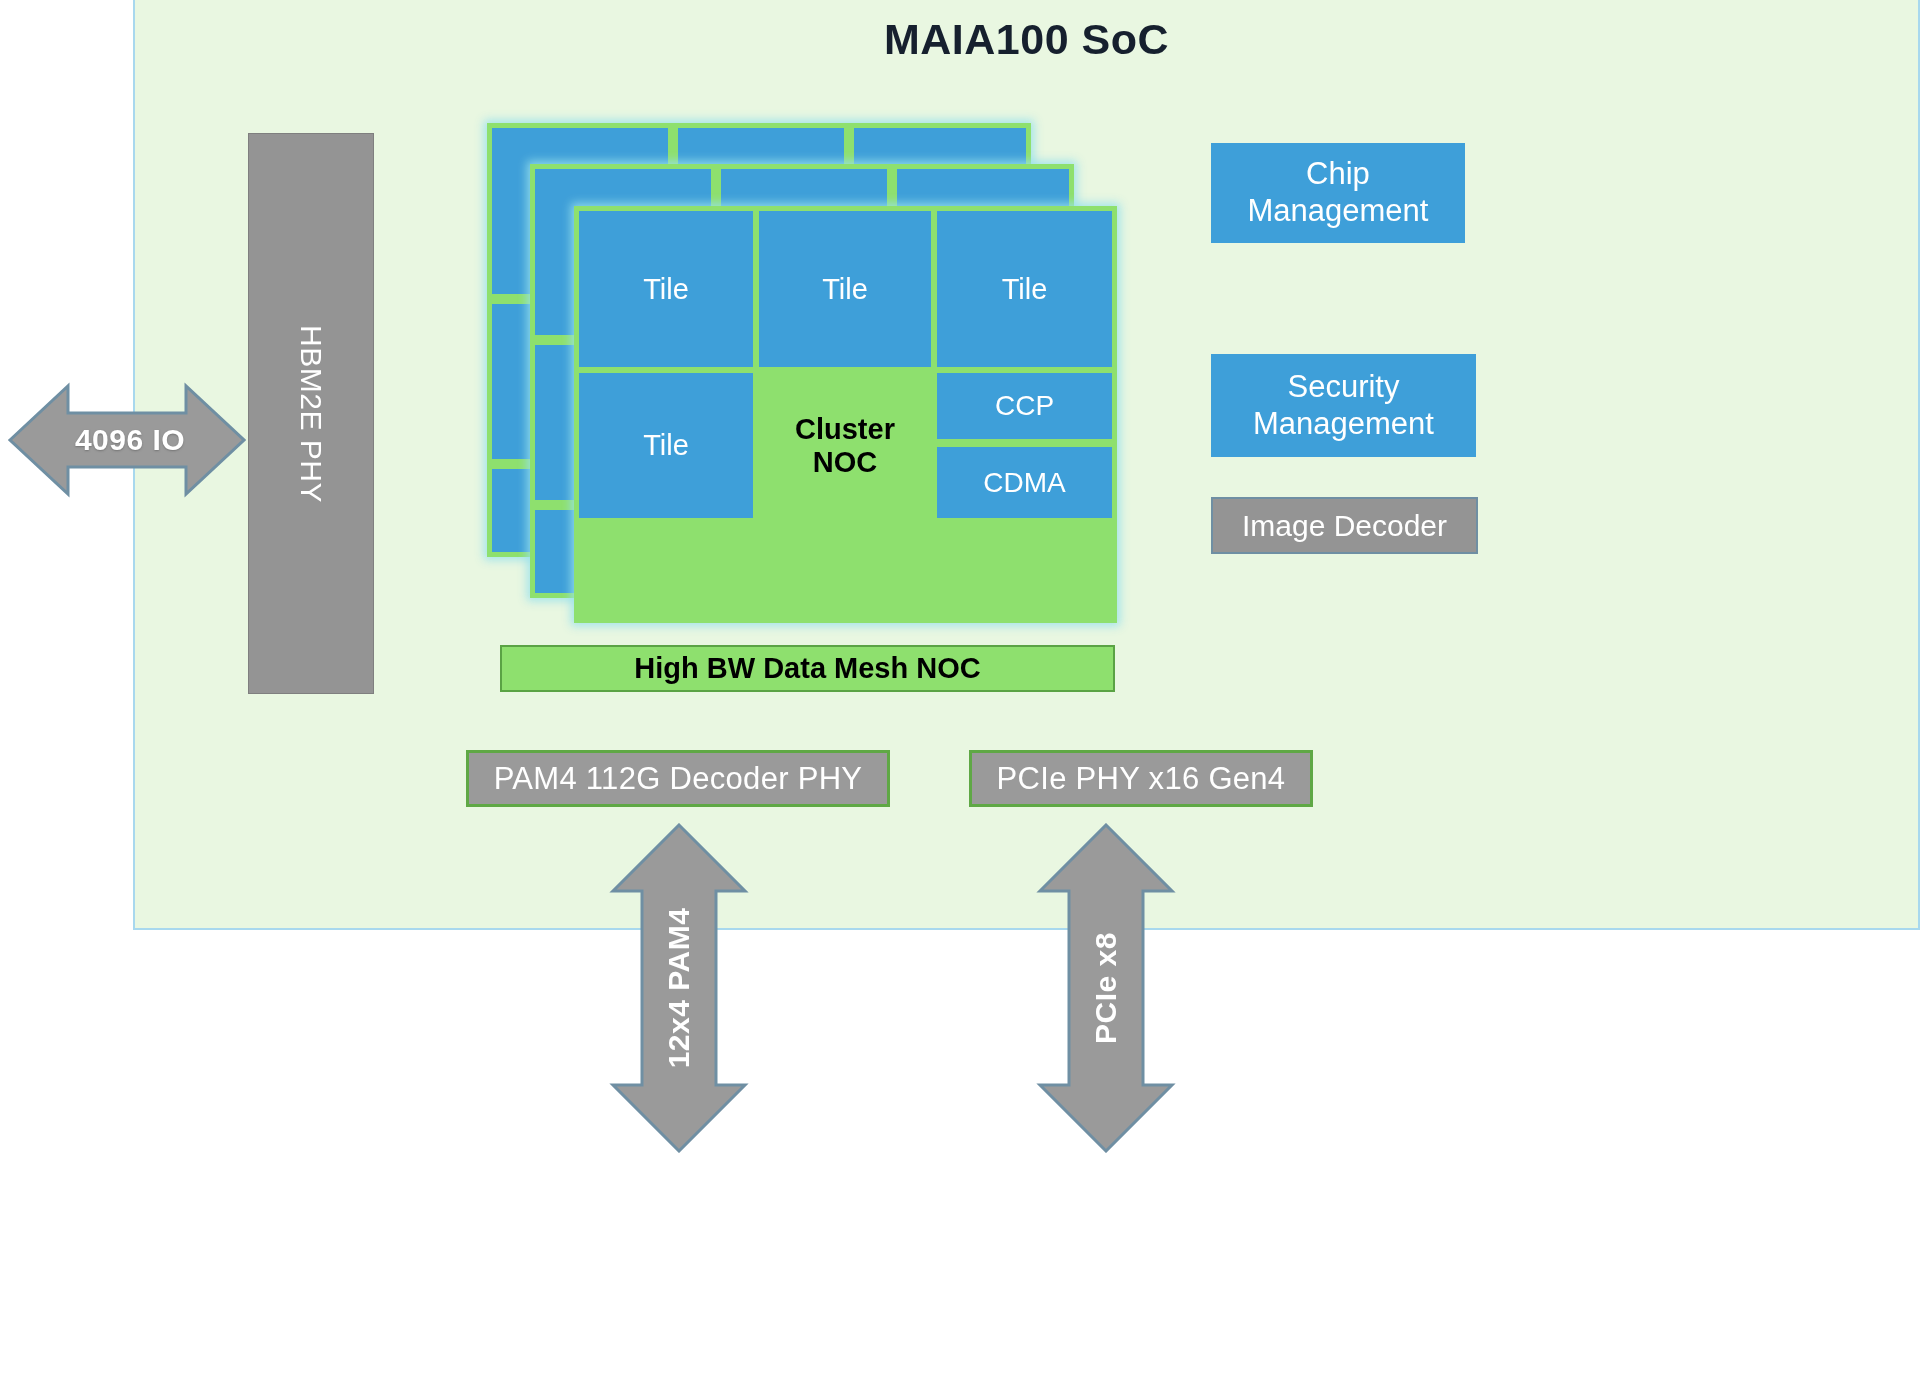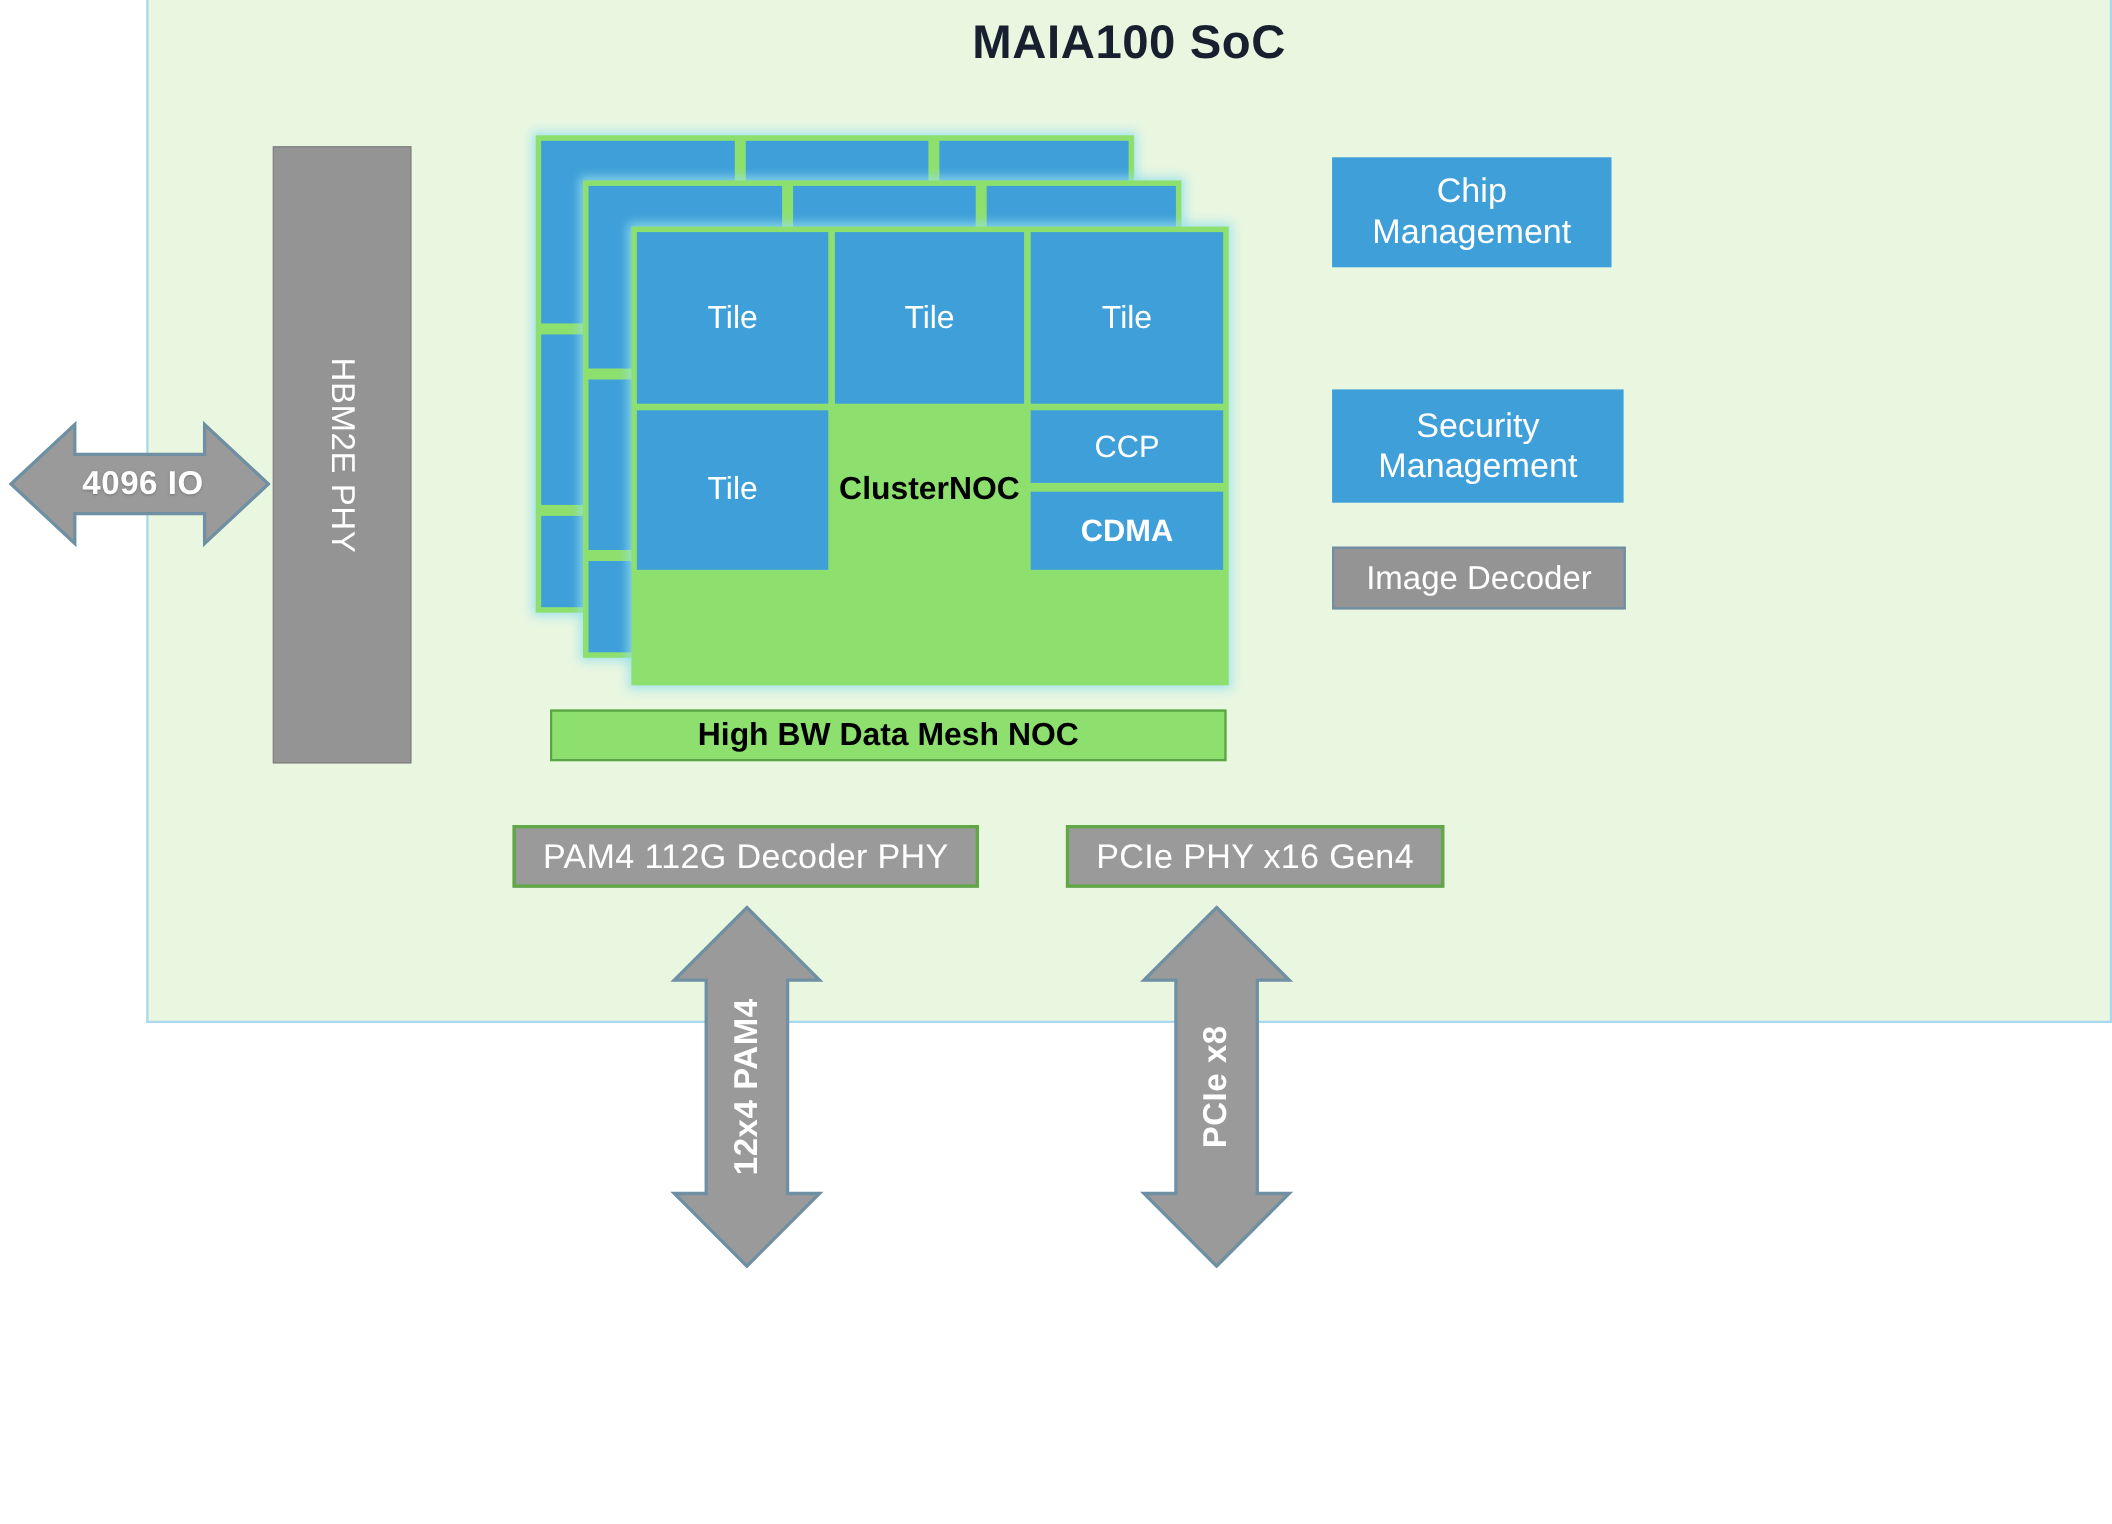--- a/index.html
+++ b/index.html
@@ -285,27 +285,27 @@
 
     <div class="cluster-card front">
       <div class="front-grid">
 
         <div class="fc" style="left:5px;   top:5px;   width:174px; height:156px;">Tile</div>
         <div class="fc" style="left:185px; top:5px;   width:172px; height:156px;">Tile</div>
         <div class="fc" style="left:363px; top:5px;   width:175px; height:156px;">Tile</div>
 
         <div class="fc" style="left:5px;   top:167px; width:174px; height:145px;">Tile</div>
 
-        <div class="fc noc" style="left:185px; top:167px; width:172px; height:145px; flex-direction:row;">
+        <div class="fc noc" style="left:185px; top:167px; width:172px; height:145px; flex-direction:column;">
           <span>Cluster</span>
           <span>NOC</span>
         </div>
 
         <div class="fc small" style="left:363px; top:167px; width:175px; height:66px;">CCP</div>
-        <div class="fc small" style="left:363px; top:241px; width:175px; height:71px;font-weight:bold;">CDMA</div>
+        <div class="fc small" style="left:363px; top:241px; width:175px; height:71px;">CDMA</div>
 
       </div>
     </div>
   </div>
 
   <div class="rblock blue" style="left:1211px; top:143px; width:254px; height:100px; flex-direction:column;text-align:center;">
     <span>Chip</span>
     <span>Management</span>
   </div>
 

